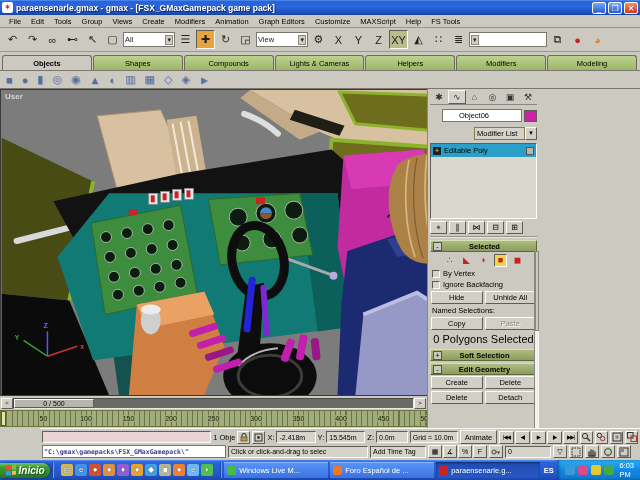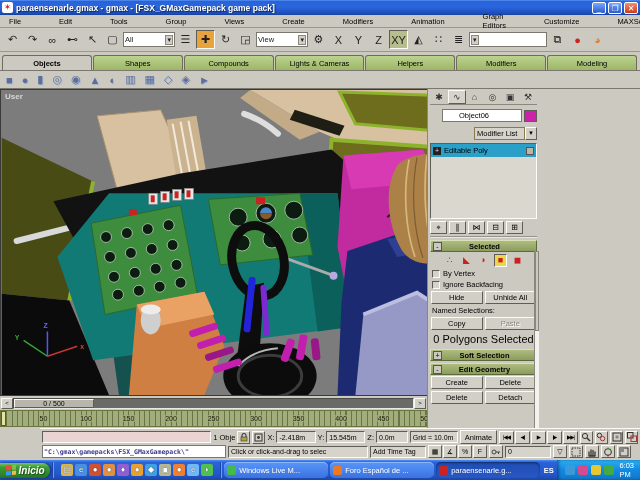--- a/index.html
+++ b/index.html
@@ -9,21 +9,21 @@
        display:flex;align-items:center;justify-content:center;white-space:nowrap;overflow:hidden;}
   
   #titlebar{height:15px;background:linear-gradient(180deg,#5a96f2 0%,#2a63d8 10%,#2b66e0 45%,#1c4cb8 90%,#123f9e 100%);
     display:flex;align-items:center;padding:0 2px;color:#fff;}
   #titlebar .ttl{flex:1;font-weight:bold;font-size:8.5px;text-shadow:1px 1px 1px #123;white-space:nowrap;overflow:hidden;}
   .appicon{width:11px;height:11px;background:#fff;border-radius:2px;color:#cc2222;font-size:9px;line-height:11px;text-align:center;margin-right:3px;}
   .winbtn{width:14px;height:12px;margin-left:2px;border-radius:2px;color:#fff;font-size:8px;line-height:11px;text-align:center;
     background:linear-gradient(180deg,#7aa8f8,#2a5ad0);border:1px solid #fff;}
   .winbtn.close{background:linear-gradient(180deg,#f09070,#cc3a1a);}
   
-  #menubar{height:13px;display:flex;align-items:center;padding-left:4px;border-bottom:1px solid #9a988e;font-size:7.5px;gap:28px;}
+  #menubar{height:13px;display:flex;align-items:center;padding-left:4px;border-bottom:1px solid #9a988e;font-size:7.5px;}
   #menubar span{padding:1px 5px;cursor:default;}
   
   #toolbar{height:24px;display:flex;align-items:center;padding:1px 3px;border-bottom:1px solid #9a988e;gap:1px;}
   .tbtn{width:19px;height:19px;display:flex;align-items:center;justify-content:center;font-size:11px;color:#222;
     background:#ccc9c0;border:1px solid #ccc9c0;}
   .tbtn.active{background:#e8a33d;border:1px solid;border-color:#5f5d55 #fcfbf8 #fcfbf8 #5f5d55;}
   .tbtn.pressed{background:#b8bd8e;border:1px solid;border-color:#5f5d55 #fcfbf8 #fcfbf8 #5f5d55;}
   .tbtn.combo{width:52px;background:#fff;border:1px solid #7a786e;font-size:7.5px;justify-content:space-between;padding:0 1px;height:15px;}
   .tbtn.combo::after{content:"▾";font-size:7px;background:#d2cfc6;border:1px solid #8a887e;padding:0 1px;}
   .tbtn.combo.wide{width:78px;}
@@ -105,21 +105,21 @@
     display:flex;align-items:center;color:#fff;}
   #startbtn{height:15px;width:64px;background:linear-gradient(180deg,#76c464 0%,#3a9a34 30%,#2e8428 80%,#247020 100%);
     border-radius:0 9px 9px 0;display:flex;align-items:center;justify-content:center;gap:3px;
     font-style:italic;font-weight:bold;font-size:10px;text-shadow:1px 1px 1px #1a4a16;box-shadow:2px 0 3px rgba(0,0,20,.4);}
   .winflag{width:10px;height:10px;display:grid;grid-template-columns:1fr 1fr;gap:1px;transform:skewY(-5deg);}
   .winflag i{display:block;}
   #quicklaunch{display:flex;align-items:center;gap:2px;padding:0 5px;}
   .ql{width:12px;height:12px;border-radius:2px;font-size:8px;line-height:12px;text-align:center;color:#fff;text-shadow:0 0 1px #000;}
   .tbsep{width:2px;height:16px;border-left:1px solid #1a46aa;border-right:1px solid #6a9cf8;margin:0 2px;}
   #tasks{display:flex;gap:2px;flex:1;}
-  .task{width:104px;height:16px;border-radius:5px;background:linear-gradient(180deg,#5a96f8,#3a72e0);
+  .task{width:104px;height:16px;border-radius:0;background:linear-gradient(180deg,#5a96f8,#3a72e0);
     display:flex;align-items:center;gap:3px;padding:0 3px;font-size:7.5px;white-space:nowrap;overflow:hidden;
     box-shadow:inset 0 1px 0 #8ab4fc;}
   .task.active{background:linear-gradient(180deg,#1e4cb0,#2a58c4);box-shadow:inset 0 1px 2px #102a6a;}
   .task .tico{width:9px;height:9px;border-radius:2px;flex:none;}
   #lang{width:22px;height:16px;display:flex;align-items:center;justify-content:center;font-size:7.5px;font-weight:bold;}
   #tray{height:20px;background:linear-gradient(180deg,#2ab0f4 0%,#1488e0 50%,#0e78cc 100%);
     display:flex;align-items:center;gap:3px;padding:0 6px 0 8px;box-shadow:inset 2px 0 3px rgba(0,0,40,.4);}
   .trayic{width:10px;height:10px;border-radius:2px;}
   #clock{font-size:7.5px;margin-left:2px;}
 </style>

